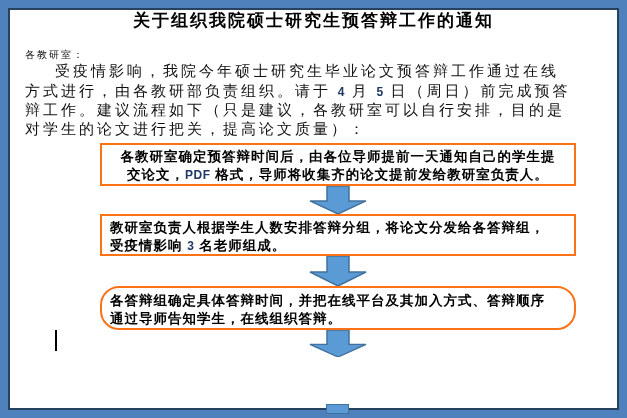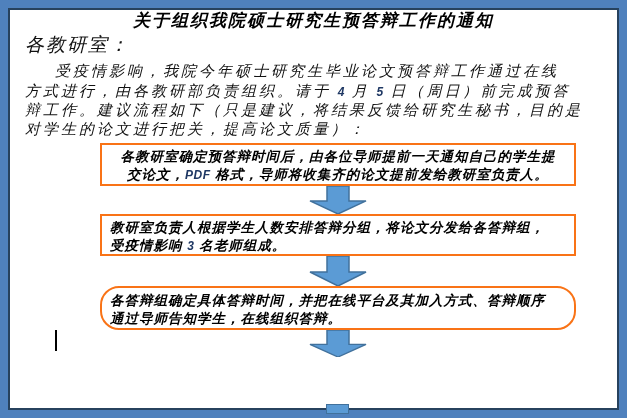--- a/index.html
+++ b/index.html
@@ -2,21 +2,20 @@
 <html><head>
 <meta charset="utf-8">
 <style>
   html,body{margin:0;padding:0;background:#fff;}
   .page{
     position:relative;
     width:627px;height:418px;
     background:#fff;
     font-family:"Liberation Sans",sans-serif;
     overflow:hidden;
-    font-style:italic;
   }
   .frame-blue{
     position:absolute;inset:0;
     border:8px solid #4f81bd;
     box-sizing:border-box;
     pointer-events:none;
     z-index:2;
   }
   .frame-dark{
     position:absolute;inset:8px;
@@ -26,22 +25,22 @@
     z-index:2;
   }
   .doc-title{
     position:absolute;top:9px;left:0;right:0;
     text-align:center;
     font-size:17px;font-weight:bold;color:#000;
     letter-spacing:2px;
     font-family:"Liberation Sans",sans-serif;
   }
   .salutation{
-    position:absolute;left:25px;top:32px;
-    font-size:19px;color:#111;
+    position:absolute;left:25px;top:48px;
+    font-size:10px;color:#111;
     font-family:"Liberation Serif",serif;
     letter-spacing:2px;
   }
   .body-line{
     position:absolute;left:25px;width:560px;
     font-size:15px;color:#111;
     font-family:"Liberation Serif",serif;
     letter-spacing:3px;
     white-space:nowrap;
   }
@@ -102,21 +101,21 @@
 
   <div class="frame-blue"></div>
   <div class="frame-dark"></div>
 
   <div class="doc-title">关于组织我院硕士研究生预答辩工作的通知</div>
 
   <div class="salutation">各教研室：</div>
 
   <div class="body-line bl1 nowrap">受疫情影响，我院今年硕士研究生毕业论文预答辩工作通过在线</div>
   <div class="body-line bl2 nowrap"><span>方式进行，由各教研部负责组织。请于 </span><span class="latin">4</span><span> 月 </span><span class="latin">5</span><span> 日（周日）前完成预答</span></div>
-  <div class="body-line bl3 nowrap">辩工作。建议流程如下（只是建议，将结果反馈给研究生秘书，目的是</div>
+  <div class="body-line bl3 nowrap">辩工作。建议流程如下（只是建议，各教研室可以自行安排，目的是</div>
   <div class="body-line bl4 nowrap">对学生的论文进行把关，提高论文质量）：</div>
 
   <div class="flow-box box1">
     <div class="nowrap">各教研室确定预答辩时间后，由各位导师提前一天通知自己的学生提</div>
     <div class="nowrap"><span>交论文，</span><span class="latin">PDF</span><span> 格式，导师将收集齐的论文提前发给教研室负责人。</span></div>
   </div>
 
   <svg class="flow-arrow fa1" viewBox="0 0 58 30" preserveAspectRatio="none">
     <polygon points="18,0 40,0 40,16 57,16 29,30 1,16 18,16" fill="#5b9bd5" stroke="#41719c" stroke-width="1.5"></polygon>
   </svg>

